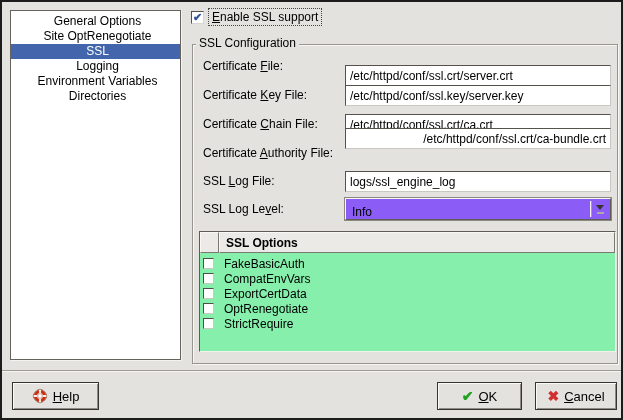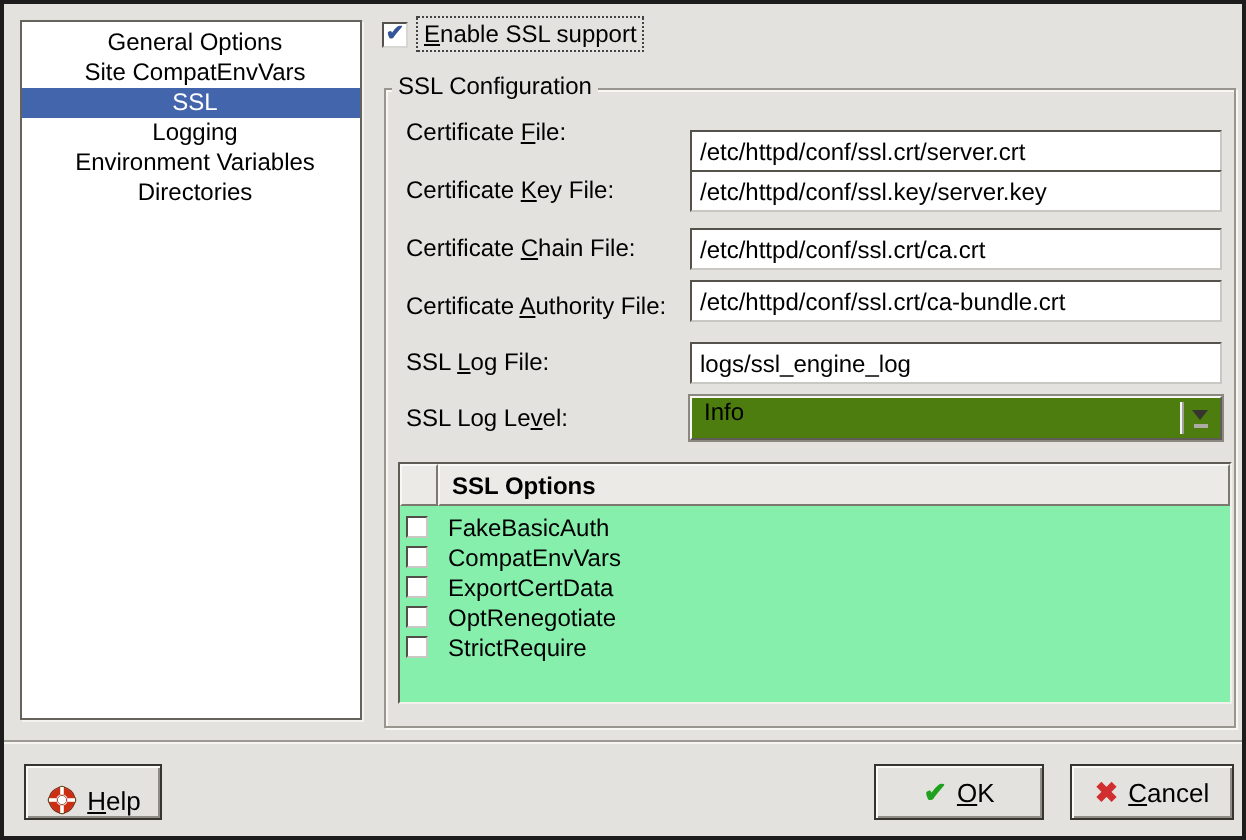--- a/index.html
+++ b/index.html
@@ -35,23 +35,23 @@
   }
   .frame-title{position:absolute;left:3px;top:-9px;background:#e3e2de;padding:0 3px;white-space:nowrap;}
   .field-label{position:absolute;left:10px;height:14px;line-height:14px;white-space:nowrap;}
   .entry{
     position:absolute;left:152px;width:266px;height:21px;box-sizing:border-box;
     background:#fff;border:1px solid;border-color:#55524b #c9c7c2 #c9c7c2 #55524b;
     padding:0 4px;margin:0;font-family:"Liberation Sans",sans-serif;font-size:12px;color:#000;outline:none;
   }
   .combo{
     position:absolute;left:152px;top:153px;width:266px;height:22px;box-sizing:border-box;
-    background:#4d7c0f;border:1px solid;border-color:#f8f7f4 #5f5c55 #5f5c55 #f8f7f4;
+    background:#8b5cf6;border:1px solid;border-color:#f8f7f4 #5f5c55 #5f5c55 #f8f7f4;
     box-shadow:0 0 0 1px #8b887f;
-    display:flex;align-items:flex-start;padding-left:6px;cursor:default;
+    display:flex;align-items:flex-end;padding-left:6px;cursor:default;
   }
   .combo-arrow-box{
     position:absolute;right:2px;top:2px;bottom:2px;width:16px;
     border-left:1px solid #a3a099;box-shadow:-1px 0 0 #f4f3f0;
     display:flex;flex-direction:column;align-items:center;justify-content:center;
   }
   .tri-down{width:0;height:0;border-left:4px solid transparent;border-right:4px solid transparent;border-top:5px solid #36342f;}
   .combo-dash{width:7px;height:2px;background:#aeaba3;margin-top:2px;}
   
   .table{
@@ -70,34 +70,34 @@
   }
   
   .separator{position:absolute;left:0;width:623px;top:368px;height:1px;background:#9d9a93;border-bottom:1px solid #f6f5f2;}
   .btn{
     position:absolute;top:380px;height:28px;box-sizing:border-box;
     display:flex;align-items:center;justify-content:center;gap:5px;
     background:#e3e2de;border:1px solid #36342f;
     box-shadow:inset 1px 1px 0 #fbfaf8, inset -1px -1px 0 #8f8c85;
     font-size:13px;cursor:default;
   }
-  .btn-help{left:10px;width:69px;align-items:flex-end;}
+  .btn-help{left:10px;width:87px;}
   .btn-ok{left:435px;width:85px;}
   .btn-cancel{left:533px;width:82px;}
   .icon-ok{color:#1fa11f;font-size:14px;font-weight:bold;}
   .icon-cancel{color:#d12f2f;font-size:14px;font-weight:bold;}
 </style>
 </head>
 <body>
 
 <div class="window">
 
   <div class="listbox">
     <div class="side-item">General Options</div>
-    <div class="side-item">Site CompatEnvVars</div>
+    <div class="side-item">Site OptRenegotiate</div>
     <div class="side-item selected">SSL</div>
     <div class="side-item">Logging</div>
     <div class="side-item">Environment Variables</div>
     <div class="side-item">Directories</div>
   </div>
 
   <div class="check-row">
     <span class="gtk-checkbox">
         <span>✔</span>
       </span>
@@ -110,21 +110,21 @@
     <span class="field-label" style="top:14px">Certificate <u>F</u>ile:</span>
     <input class="entry" style="top: 20px;" value="/etc/httpd/conf/ssl.crt/server.crt">
 
     <span class="field-label" style="top:43px">Certificate <u>K</u>ey File:</span>
     <input class="entry" style="top: 40px;" value="/etc/httpd/conf/ssl.key/server.key">
 
     <span class="field-label" style="top:72px">Certificate <u>C</u>hain File:</span>
     <input class="entry" style="top: 69px;" value="/etc/httpd/conf/ssl.crt/ca.crt">
 
     <span class="field-label" style="top:101px">Certificate <u>A</u>uthority File:</span>
-    <input class="entry" style="top: 95px;" value="/etc/httpd/conf/ssl.crt/ca-bundle.crt">
+    <input class="entry" style="top: 83px; text-align: right;" value="/etc/httpd/conf/ssl.crt/ca-bundle.crt">
 
     <span class="field-label" style="top:129px">SSL <u>L</u>og File:</span>
     <input class="entry" style="top: 126px;" value="logs/ssl_engine_log">
 
     <span class="field-label" style="top:157px">SSL Log Le<u>v</u>el:</span>
     <div class="combo">
       <span>Info</span>
       <span class="combo-arrow-box">
         <span class="tri-down"></span>
         <span class="combo-dash"></span>

